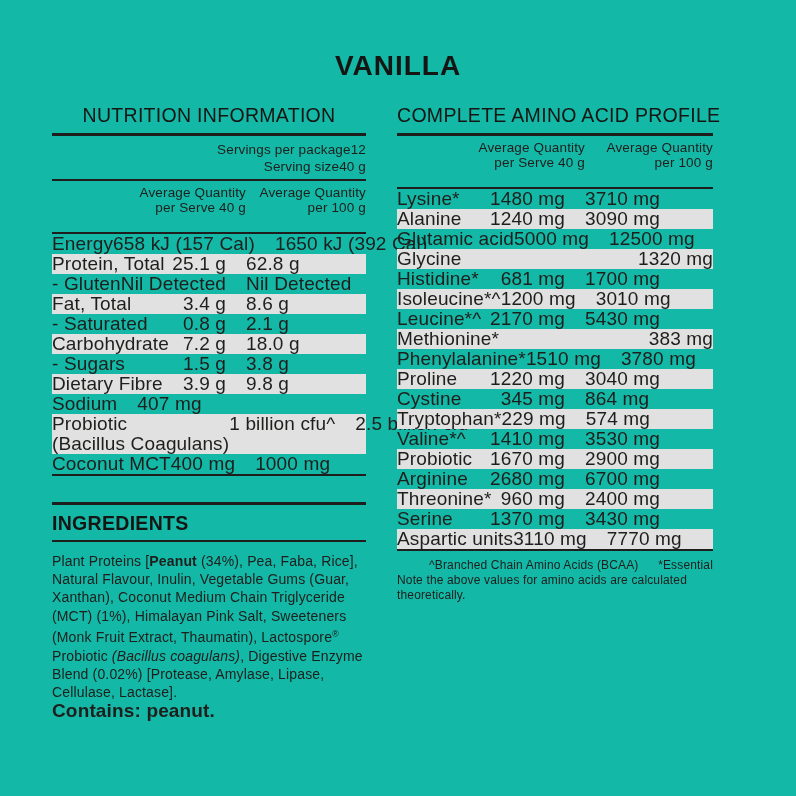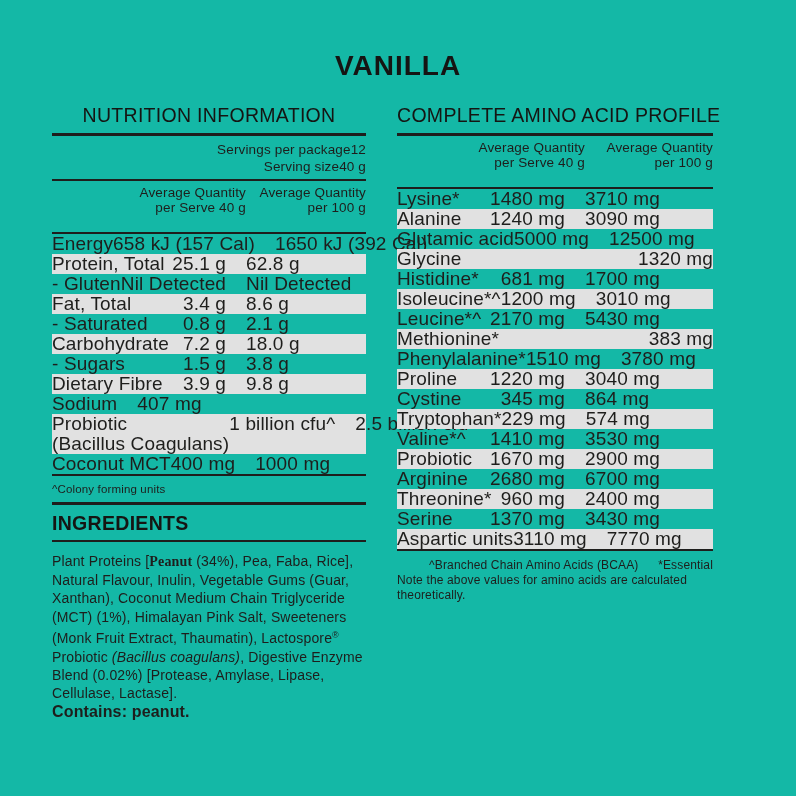--- a/index.html
+++ b/index.html
@@ -49,24 +49,24 @@
 
   .amino-footrow{display:flex;justify-content:space-between;font-size:12px;line-height:15px;margin-top:7px;margin-left:32px;}
   .amino-note{font-size:12px;line-height:15px;width:300px;}
 
   .ingredients{position:absolute;left:52px;top:502px;width:314px;}
   .ingredients .rule-top{height:2.5px;margin-bottom:7px;}
   .ingredients-title{font-size:19.5px;font-weight:bold;letter-spacing:0.3px;line-height:23px;color:#151513;}
   .ingredients .rule-under{height:2px;margin-top:5px;}
   .ingredients-text{font-size:14px;line-height:18.4px;margin-top:10px;}
   .seg-normal{}
-  .seg-bold{font-weight:bold;font-family:Liberation Serif, serif;}
+  .seg-bold{font-weight:bold;}
   .seg-italic{font-style:italic;}
   .seg-sup{font-size:9px;vertical-align:5px;}
-  .contains-line{font-size:16px;line-height:18.4px;font-weight:bold;}
+  .contains-line{font-size:19px;line-height:18.4px;font-weight:bold;}
 </style>
 </head>
 <body>
 
 <div class="page">
 
   <div class="main-title">VANILLA</div>
 
   <div class="col col-left">
     <div class="section-title">NUTRITION INFORMATION</div>
@@ -143,21 +143,20 @@
           <div class="c-100">2.5 billion cfu^</div>
         </div>
         <div class="trow">
           <div class="c-label">Coconut MCT</div>
           <div class="c-serve">400 mg</div>
           <div class="c-100">1000 mg</div>
         </div>
       </div>
     <div class="rule rule-med"></div>
 
-    <div class="table-footnote">^Colony forming units</div>
   </div>
 
   <div class="col col-right">
     <div class="section-title">COMPLETE AMINO ACID PROFILE</div>
     <div class="rule rule-heavy"></div>
 
     <div class="thead">
       <div class="h-serve">Average Quantity
 per Serve 40 g</div>
       <div class="h-100">Average Quantity

